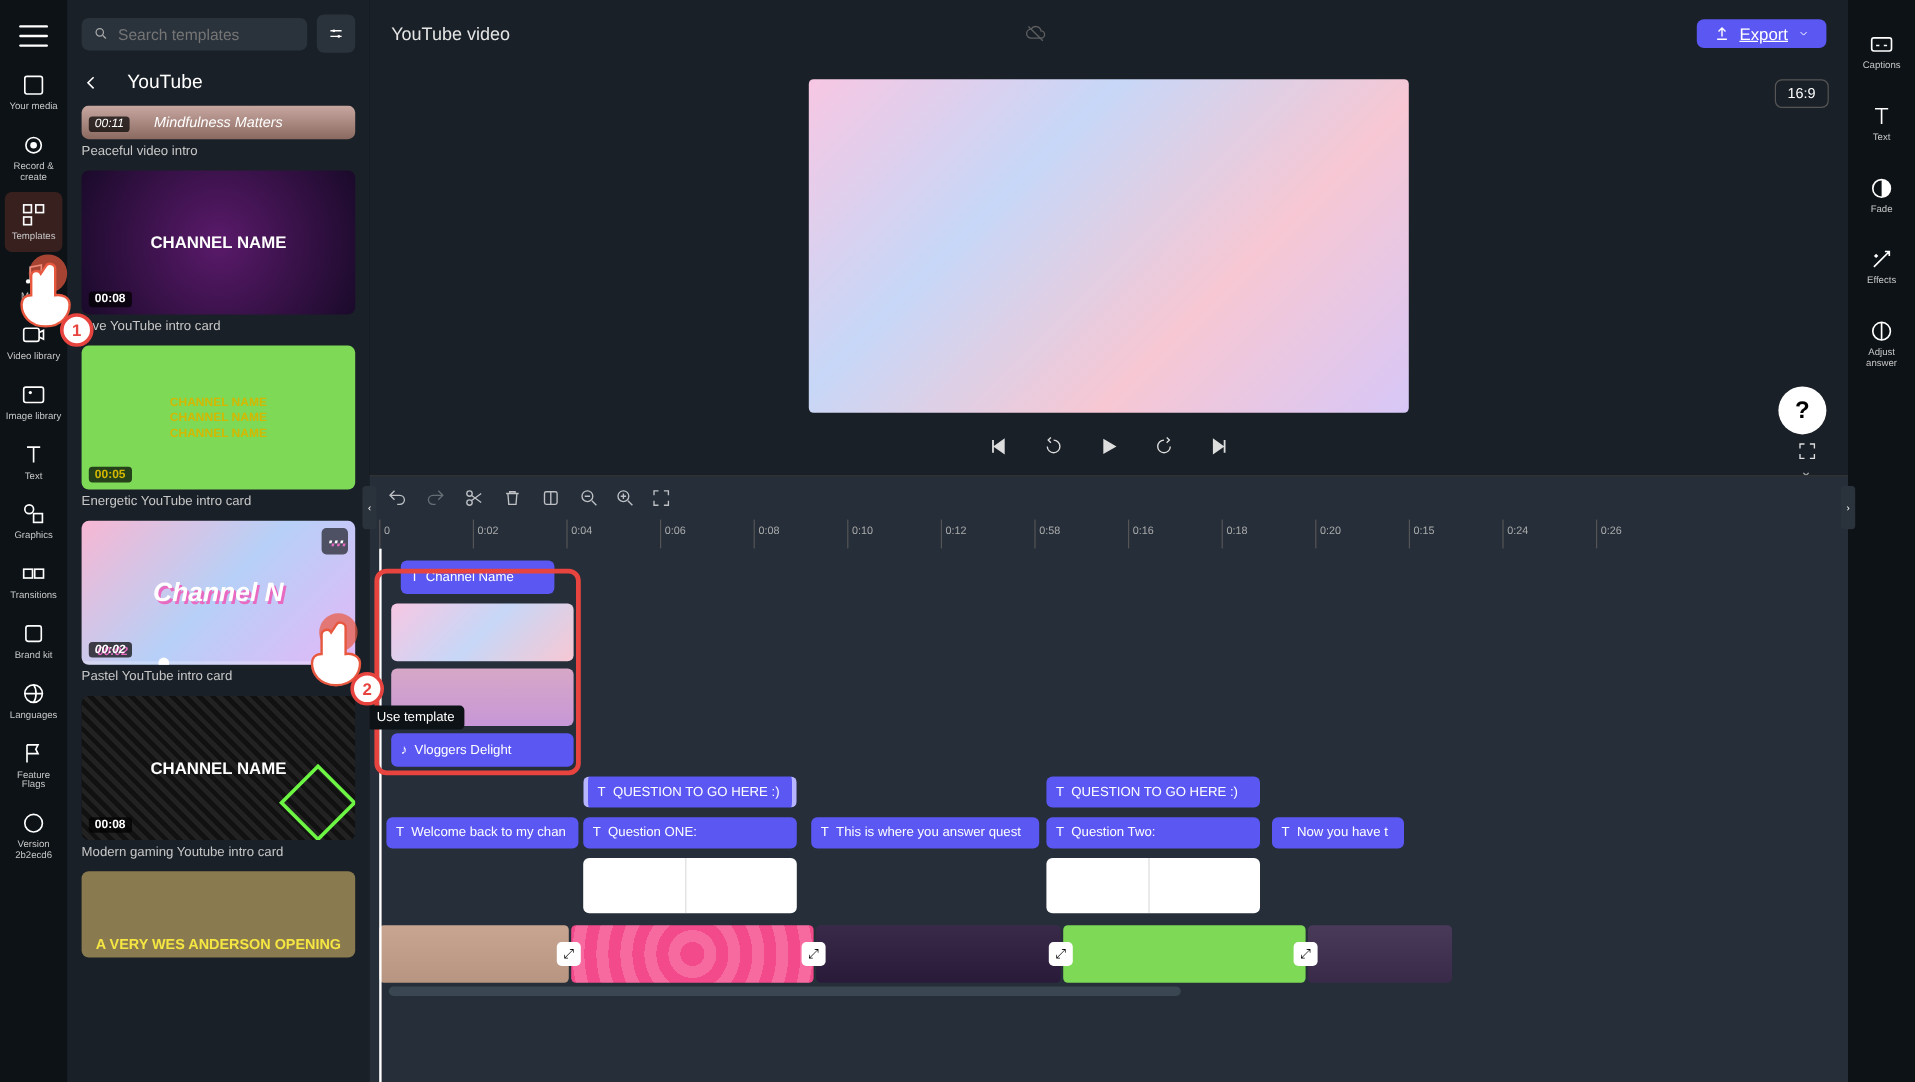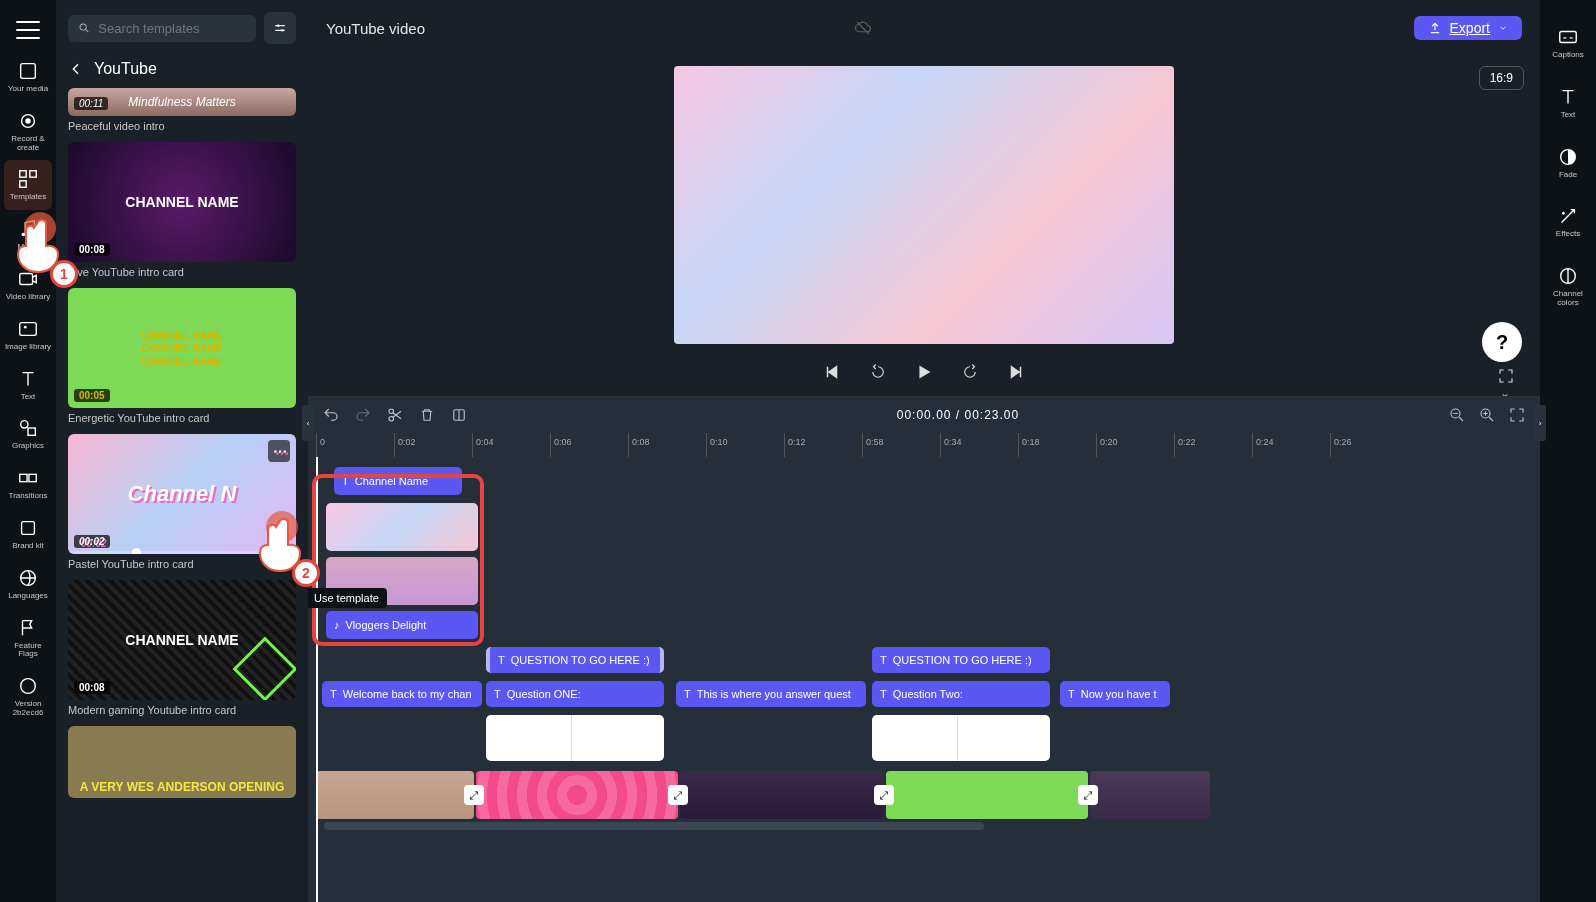--- a/index.html
+++ b/index.html
@@ -11,21 +11,21 @@
 .rail-item.active { background: #e8583f33; }
 .rail-item .rail-icon { width: 22px; height: 22px; }
 .rail-item .rail-label { font-size: 8px; color: #c7c7c7; line-height: 1.1; text-align: center; }
 .side-panel { width: 252px; background: #1a2027; display: flex; flex-direction: column; }
 .side-top { display: flex; align-items: center; gap: 8px; padding: 12px; }
 .search-box { flex: 1; display: flex; align-items: center; background: #2a323c; border-radius: 6px; padding: 6px 10px; gap: 8px; }
 .search-box input { background: transparent; border: none; color: #fef9c3; font-size: 13px; outline: none; width: 100%; }
 .filter-btn { width: 32px; height: 32px; background: #2a323c; border-radius: 6px; display: flex; align-items: center; justify-content: center; }
 .crumb { display: flex; align-items: center; gap: 10px; padding: 4px 12px 10px; }
 .crumb .back-arrow { width: 16px; height: 16px; }
-.crumb-title { font-size: 16px; font-weight: 500; }
+.crumb-title { font-size: 16px; font-weight: 500; margin-left: 12px; }
 .templates-list { flex: 1; overflow-y: auto; padding: 0 12px 12px; display: flex; flex-direction: column; gap: 10px; }
 .tpl-card { display: flex; flex-direction: column; gap: 4px; position: relative; }
 .tpl-thumb { width: 100%; height: 120px; border-radius: 6px; position: relative; overflow: hidden; }
 .tpl-thumb.small { height: 28px; }
 .tpl-dur { position: absolute; bottom: 6px; left: 6px; background: rgba(0,0,0,0.7); padding: 1px 5px; border-radius: 3px; font-size: 10px; }
 .tpl-label { font-size: 11px; color: #c7c7c7; }
 .tpl-more { position: absolute; top: 6px; right: 6px; background: rgba(0,0,0,0.6); border-radius: 4px; width: 22px; height: 22px; display:flex;align-items:center;justify-content:center;font-size:14px;}
 .thumb-mindful { background: linear-gradient(#c7a7a0,#8a6a60); display:flex;align-items:center;justify-content:center;color:#fff;font-size:12px;font-style:italic;}
 .thumb-channel { background: radial-gradient(circle,#5a1a6a,#1a0a2a);display:flex;align-items:center;justify-content:center;flex-direction:column;font-weight:700;font-size:14px;}
 .thumb-energetic { background:#7ed957;display:flex;align-items:center;justify-content:center;flex-direction:column;color:#d4b800;font-size:10px;font-weight:700;gap:2px;}
@@ -334,21 +334,20 @@
           <circle cx="7" cy="17" r="3" fill="none" stroke="#fff" stroke-width="1.5"></circle>
           <path d="M9 9l11 8M9 15l11-8" stroke="#fff" stroke-width="1.5"></path>
         </svg>
       <svg class="tl-tool" viewBox="0 0 24 24">
           <path d="M5 7h14M9 7V5h6v2M7 7l1 12h8l1-12" stroke="#fff" stroke-width="1.5" fill="none"></path>
         </svg>
       <svg class="tl-tool" viewBox="0 0 24 24">
           <rect x="5" y="5" width="14" height="14" rx="2" fill="none" stroke="#fff" stroke-width="1.5"></rect>
           <path d="M12 5v14" stroke="#fff" stroke-width="1.5"></path>
         </svg>
-      <span class="tl-time"><span>00:00.00</span><span> / </span><span>00:23.00</span></span>
       <div class="tl-zoom">
         <svg class="tl-tool" viewBox="0 0 24 24">
             <circle cx="10" cy="10" r="6" fill="none" stroke="#fff" stroke-width="1.5"></circle>
             <path d="M7 10h6M15 15l5 5" stroke="#fff" stroke-width="1.5"></path>
           </svg>
         <svg class="tl-tool" viewBox="0 0 24 24">
             <circle cx="10" cy="10" r="6" fill="none" stroke="#fff" stroke-width="1.5"></circle>
             <path d="M7 10h6M10 7v6M15 15l5 5" stroke="#fff" stroke-width="1.5"></path>
           </svg>
         <svg class="tl-tool" viewBox="0 0 24 24">
@@ -359,24 +358,24 @@
 
     <div class="ruler" id="ruler">
         <div class="ruler-tick" style="left: 8px;">0</div>
         <div class="ruler-tick" style="left: 86px;">0:02</div>
         <div class="ruler-tick" style="left: 164px; text-align: center;">0:04</div>
         <div class="ruler-tick" style="left: 242px;">0:06</div>
         <div class="ruler-tick" style="left: 320px;">0:08</div>
         <div class="ruler-tick" style="left: 398px;">0:10</div>
         <div class="ruler-tick" style="left: 476px;">0:12</div>
         <div class="ruler-tick" style="left: 554px;">0:58</div>
-        <div class="ruler-tick" style="left: 632px;">0:34</div>
+        <div class="ruler-tick" style="left: 632px;">0:16</div>
         <div class="ruler-tick" style="left: 710px;">0:18</div>
         <div class="ruler-tick" style="left: 788px;">0:20</div>
-        <div class="ruler-tick" style="left: 866px;">0:22</div>
+        <div class="ruler-tick" style="left: 866px;">0:15</div>
         <div class="ruler-tick" style="left: 944px;">0:24</div>
         <div class="ruler-tick" style="left: 1022px;">0:26</div>
       </div>
 
     <div class="tracks">
       <div class="playhead"></div>
 
       <div class="highlight-box" style="top:17px;left:4px;height:172px;">
         <div class="tooltip-use">Use template</div>
       </div>
@@ -498,15 +497,15 @@
         <path d="M5 19L19 5M15 5h4v4" stroke="#fff" stroke-width="1.5" fill="none"></path>
         <path d="M5 9l2-2 2 2-2 2z" fill="#fff"></path>
       </svg>
       <span class="rail-label">Effects</span>
     </div>
   <div class="rail-item">
       <svg class="rail-icon" viewBox="0 0 24 24">
         <circle cx="12" cy="12" r="8" fill="none" stroke="#fff" stroke-width="1.5"></circle>
         <path d="M12 4v16" stroke="#fff" stroke-width="1.5"></path>
       </svg>
-      <span class="rail-label">Channel colors</span>
+      <span class="rail-label">Adjust answer</span>
     </div>
 </div>
 
 </body></html>

